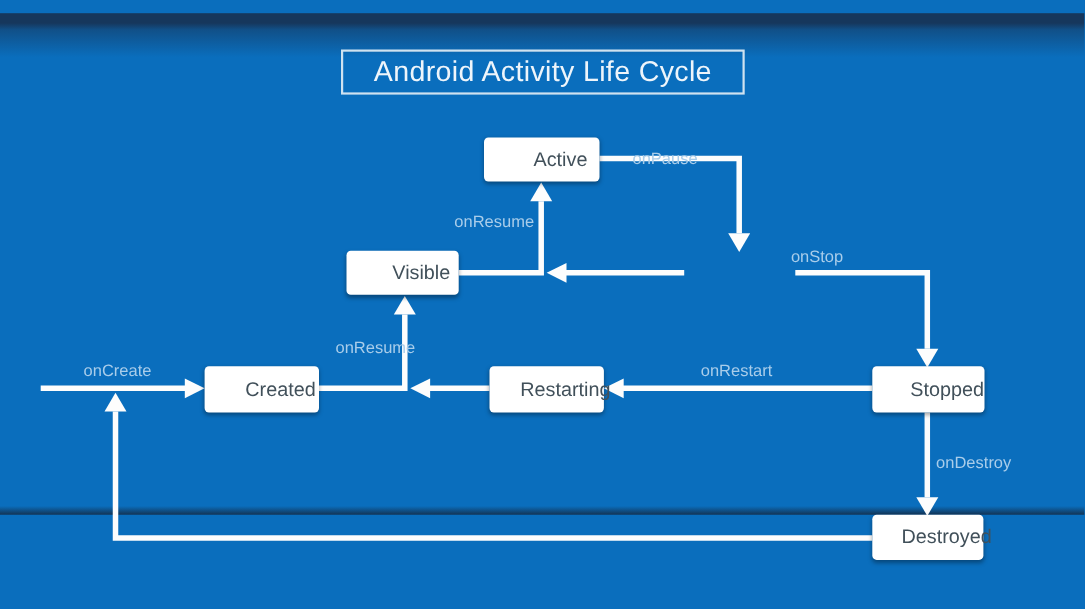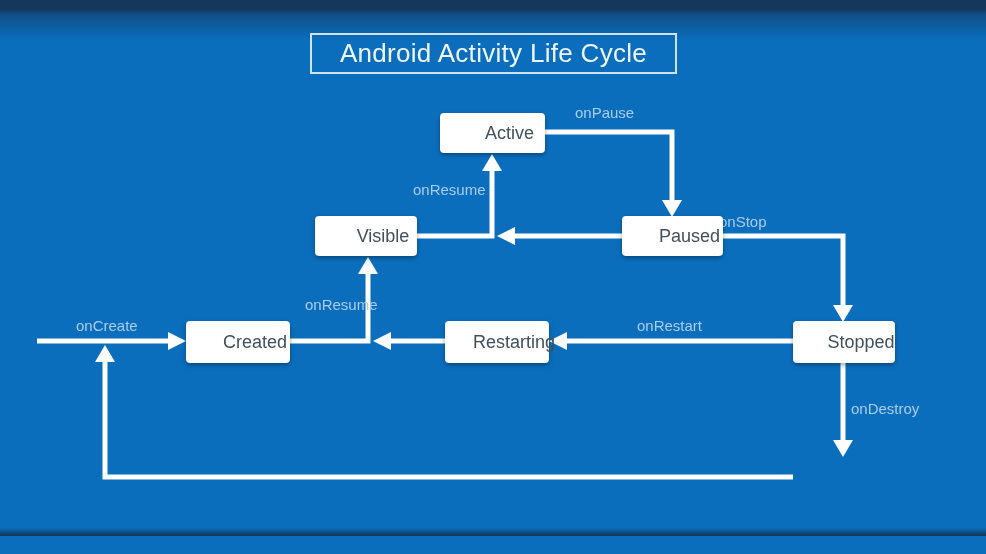--- a/index.html
+++ b/index.html
@@ -12,21 +12,21 @@
     --arrow:#fdfdfd;
     --title-text:#eef5fb;
     --title-border:#cfe2f0;
   }
   html,body{margin:0;padding:0;}
   body{
     width:986px;height:554px;overflow:hidden;
     background:var(--background);
     font-family:"Liberation Sans", sans-serif;
   }
-  .stage{position:relative;width:986px;height:536px;}
+  .stage{position:relative;width:986px;height:456px;margin-top:12px;}
   .top-fade{
     position:absolute;left:0;top:0;width:100%;height:42px;
     background:linear-gradient(180deg, var(--top-bar) 0px, var(--top-bar) 9px, rgba(22,55,92,0.55) 15px, rgba(10,110,189,0) 40px);
     pointer-events:none;
   }
   .bottom-fade{
     position:absolute;left:0;bottom:0;width:100%;height:8px;
     background:linear-gradient(180deg, rgba(18,58,96,0) 0px, var(--bottom-bar) 7px);
     pointer-events:none;
   }
@@ -111,26 +111,26 @@
     </g>
 
     <g>
       <path d="M843 363 V440"></path>
       <polygon points="843,457 833,440 853,440"></polygon>
     </g>
   </svg>
 
   <div class="node" style="left:440px;top:113px;width:105px;height:40px;">Active</div>
   <div class="node" style="left:315px;top:216px;width:102px;height:40px;">Visible</div>
-  <div class="node" style="left:622px;top:216px;width:101px;height:40px;">Paused</div>
   <div class="node" style="left:186px;top:321px;width:104px;height:42px;text-align:center;">Created</div>
   <div class="node" style="left:445px;top:321px;width:104px;height:42px;">Restarting</div>
   <div class="node" style="left:793px;top:321px;width:102px;height:42px;">Stopped</div>
+  <div class="node" style="left:793px;top:456px;width:101px;height:41px;">Destroyed</div>
 
   <span class="edge-label" style="left:76px;top:317px;">onCreate</span>
   <span class="edge-label" style="left:305px;top:296px;">onResume</span>
   <span class="edge-label" style="left:413px;top:181px;">onResume</span>
-  <span class="edge-label" style="left:575px;top:104px;">onPause</span>
+  <span class="edge-label" style="left:575px;top:124px;">onPause</span>
   <span class="edge-label" style="left:719px;top:213px;">onStop</span>
   <span class="edge-label" style="left:637px;top:317px;">onRestart</span>
   <span class="edge-label" style="left:851px;top:400px;">onDestroy</span>
 
 </div>
 
 </body></html>

